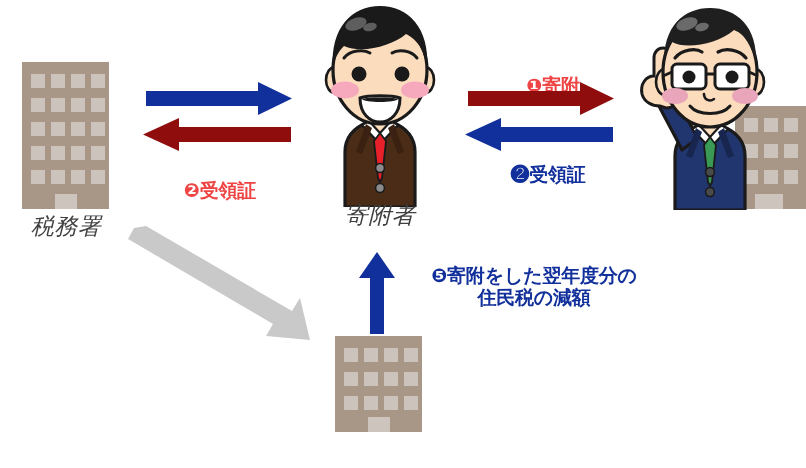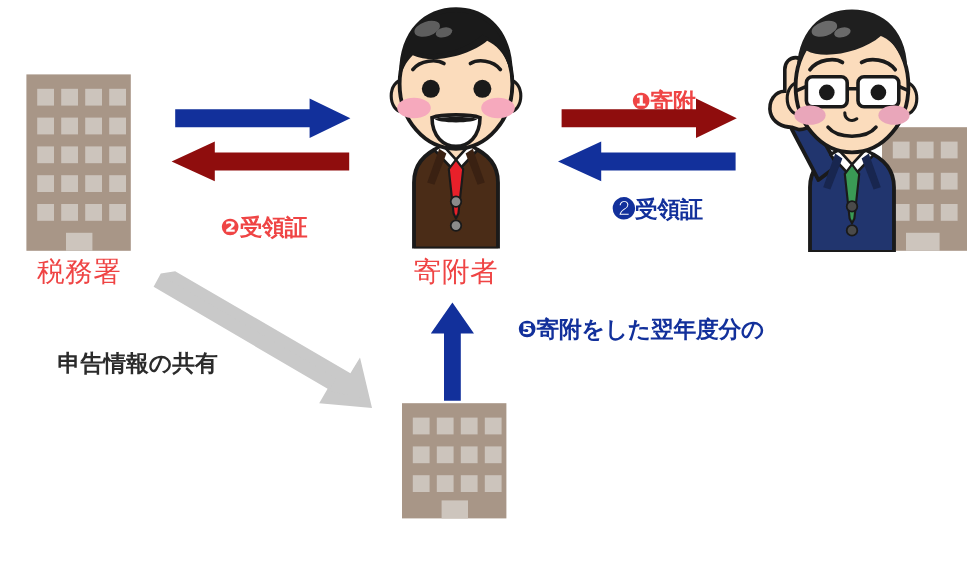--- a/index.html
+++ b/index.html
@@ -12,24 +12,25 @@
   }
   #stage{position:relative;width:806px;height:468px;background:#ffffff;}
 
   
   .abs{position:absolute;}
 
   
   .entity-label{
     font-family:"DejaVu Serif","Liberation Serif",serif;
     font-size:23px;
-    color:#ef4444;
+    color:#404040;
     white-space:nowrap;
     text-align:center;
     letter-spacing:.5px;
+    font-style:italic;
   }
   .step-label{
     font-family:"DejaVu Sans","Liberation Sans",sans-serif;
     font-weight:bold;
     font-size:19px;
     line-height:1.18;
     white-space:nowrap;
     letter-spacing:-.2px;
   }
   .step-blue{color:#12309b;}
@@ -143,21 +144,21 @@
       <circle cx="92" cy="72" r="7.5" fill="#1a1a1a"></circle>
 
       <ellipse cx="35" cy="88" rx="14" ry="8.5" fill="#f6a9bd"></ellipse>
       <ellipse cx="105" cy="88" rx="14" ry="8.5" fill="#f6a9bd"></ellipse>
 
       <path d="M50,96 C58,93 82,93 90,96 C90,112 80,120 70,120 C60,120 50,112 50,96 Z" fill="#ffffff" stroke="#1a1a1a" stroke-width="3"></path>
       <path d="M52,97 C60,95 80,95 88,97 C86,101 54,101 52,97 Z" fill="#1a1a1a"></path>
     </svg>
   </div>
 
-  <div class="abs entity-label" style="left:326px;top:211px;width:108px;">寄附者</div>
+  <div class="abs entity-label" style="left:326px;top:200px;width:108px;">寄附者</div>
 
   <div class="abs step-label step-red t-center" style="left:478px;top:50px;width:150px;">❶寄附</div>
 
   <div class="arrow" style="left:468px;top:82px;">
     <svg width="146" height="33" viewBox="0 0 146 33">
       <path d="M0,9 L112,9 L112,0 L146,16.5 L112,33 L112,24 L0,24 Z" fill="#8f0d0d"></path>
     </svg>
   </div>
 
   <div class="arrow" style="left:465px;top:118px;">
@@ -235,30 +236,30 @@
   </div>
 
 
   <div class="arrow" style="left:128px;top:228px;">
     <svg width="190" height="118" viewBox="0 0 190 118">
       <path d="M6,0 L0,11 L145,96 L138,108 L182,112 L172,70 L164,83 L18,-2 Z" fill="#c9c9c9"></path>
       <path d="M7,2 L152,87 L146,98 L178,104 L170,74 L164,84 L19,0 Z" fill="#c9c9c9"></path>
     </svg>
   </div>
 
-  <div class="abs plain-label" style="left:48px;top:290px;width:190px;">申告情報の共有</div>
 
   <div class="arrow" style="left:359px;top:252px;">
     <svg width="36" height="82" viewBox="0 0 36 82">
       <path d="M18,0 L36,26 L25,26 L25,82 L11,82 L11,26 L0,26 Z" fill="#12309b"></path>
     </svg>
   </div>
 
   <div class="abs step-label step-blue t-center" style="left:400px;top:264px;width:268px;">
     <div>❺寄附をした翌年度分の</div>
+    <div>住民税の減額</div>
   </div>
 
   <div class="building" style="left:335px;top:336px;width:87px;height:96px;">
     <div class="bld-body"></div>
     <div class="bld-win" style="left:9px;top:12px;width:14px;height:14px;"></div>
     <div class="bld-win" style="left:29px;top:12px;width:14px;height:14px;"></div>
     <div class="bld-win" style="left:49px;top:12px;width:14px;height:14px;"></div>
     <div class="bld-win" style="left:69px;top:12px;width:14px;height:14px;"></div>
 
     <div class="bld-win" style="left:9px;top:36px;width:14px;height:14px;"></div>

